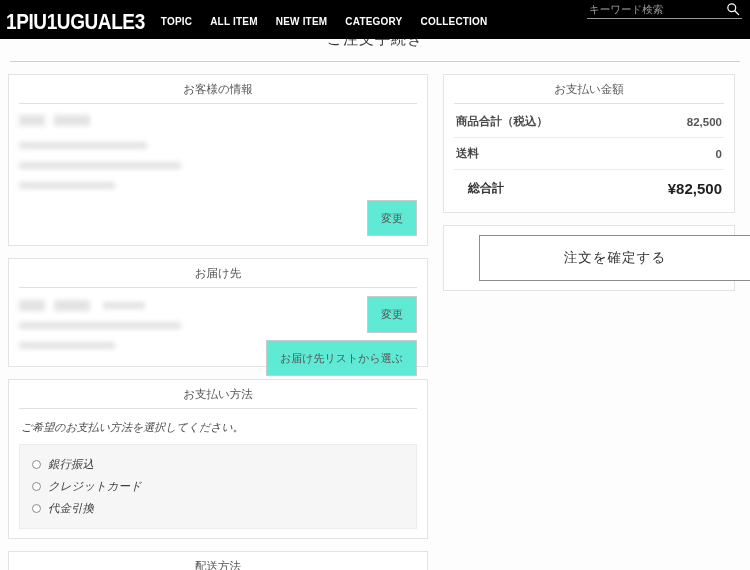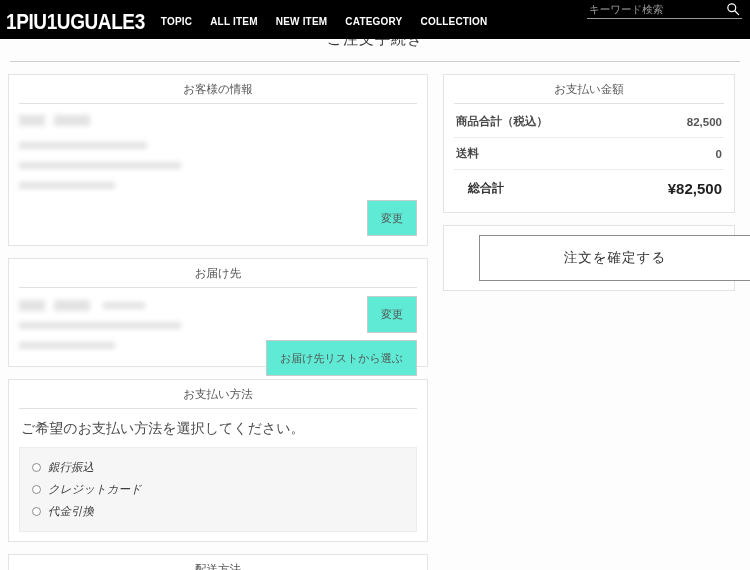--- a/index.html
+++ b/index.html
@@ -168,23 +168,24 @@
   .addr-buttons {
     position: absolute;
     right: 10px;
     top: 8px;
     text-align: right;
   }
   .addr-buttons .btn { margin-bottom: 7px; }
 
   
   .note {
-    font-size: 14px;
+    font-size: 11px;
     color: #4a4a4a;
     padding: 2px 0 9px 2px;
+    font-style: italic;
   }
   .option-box {
     background: #f6f6f6;
     border: 1px solid #ececec;
     padding: 9px 12px 8px 12px;
   }
   .radio-row {
     display: flex;
     align-items: center;
     gap: 7px;

